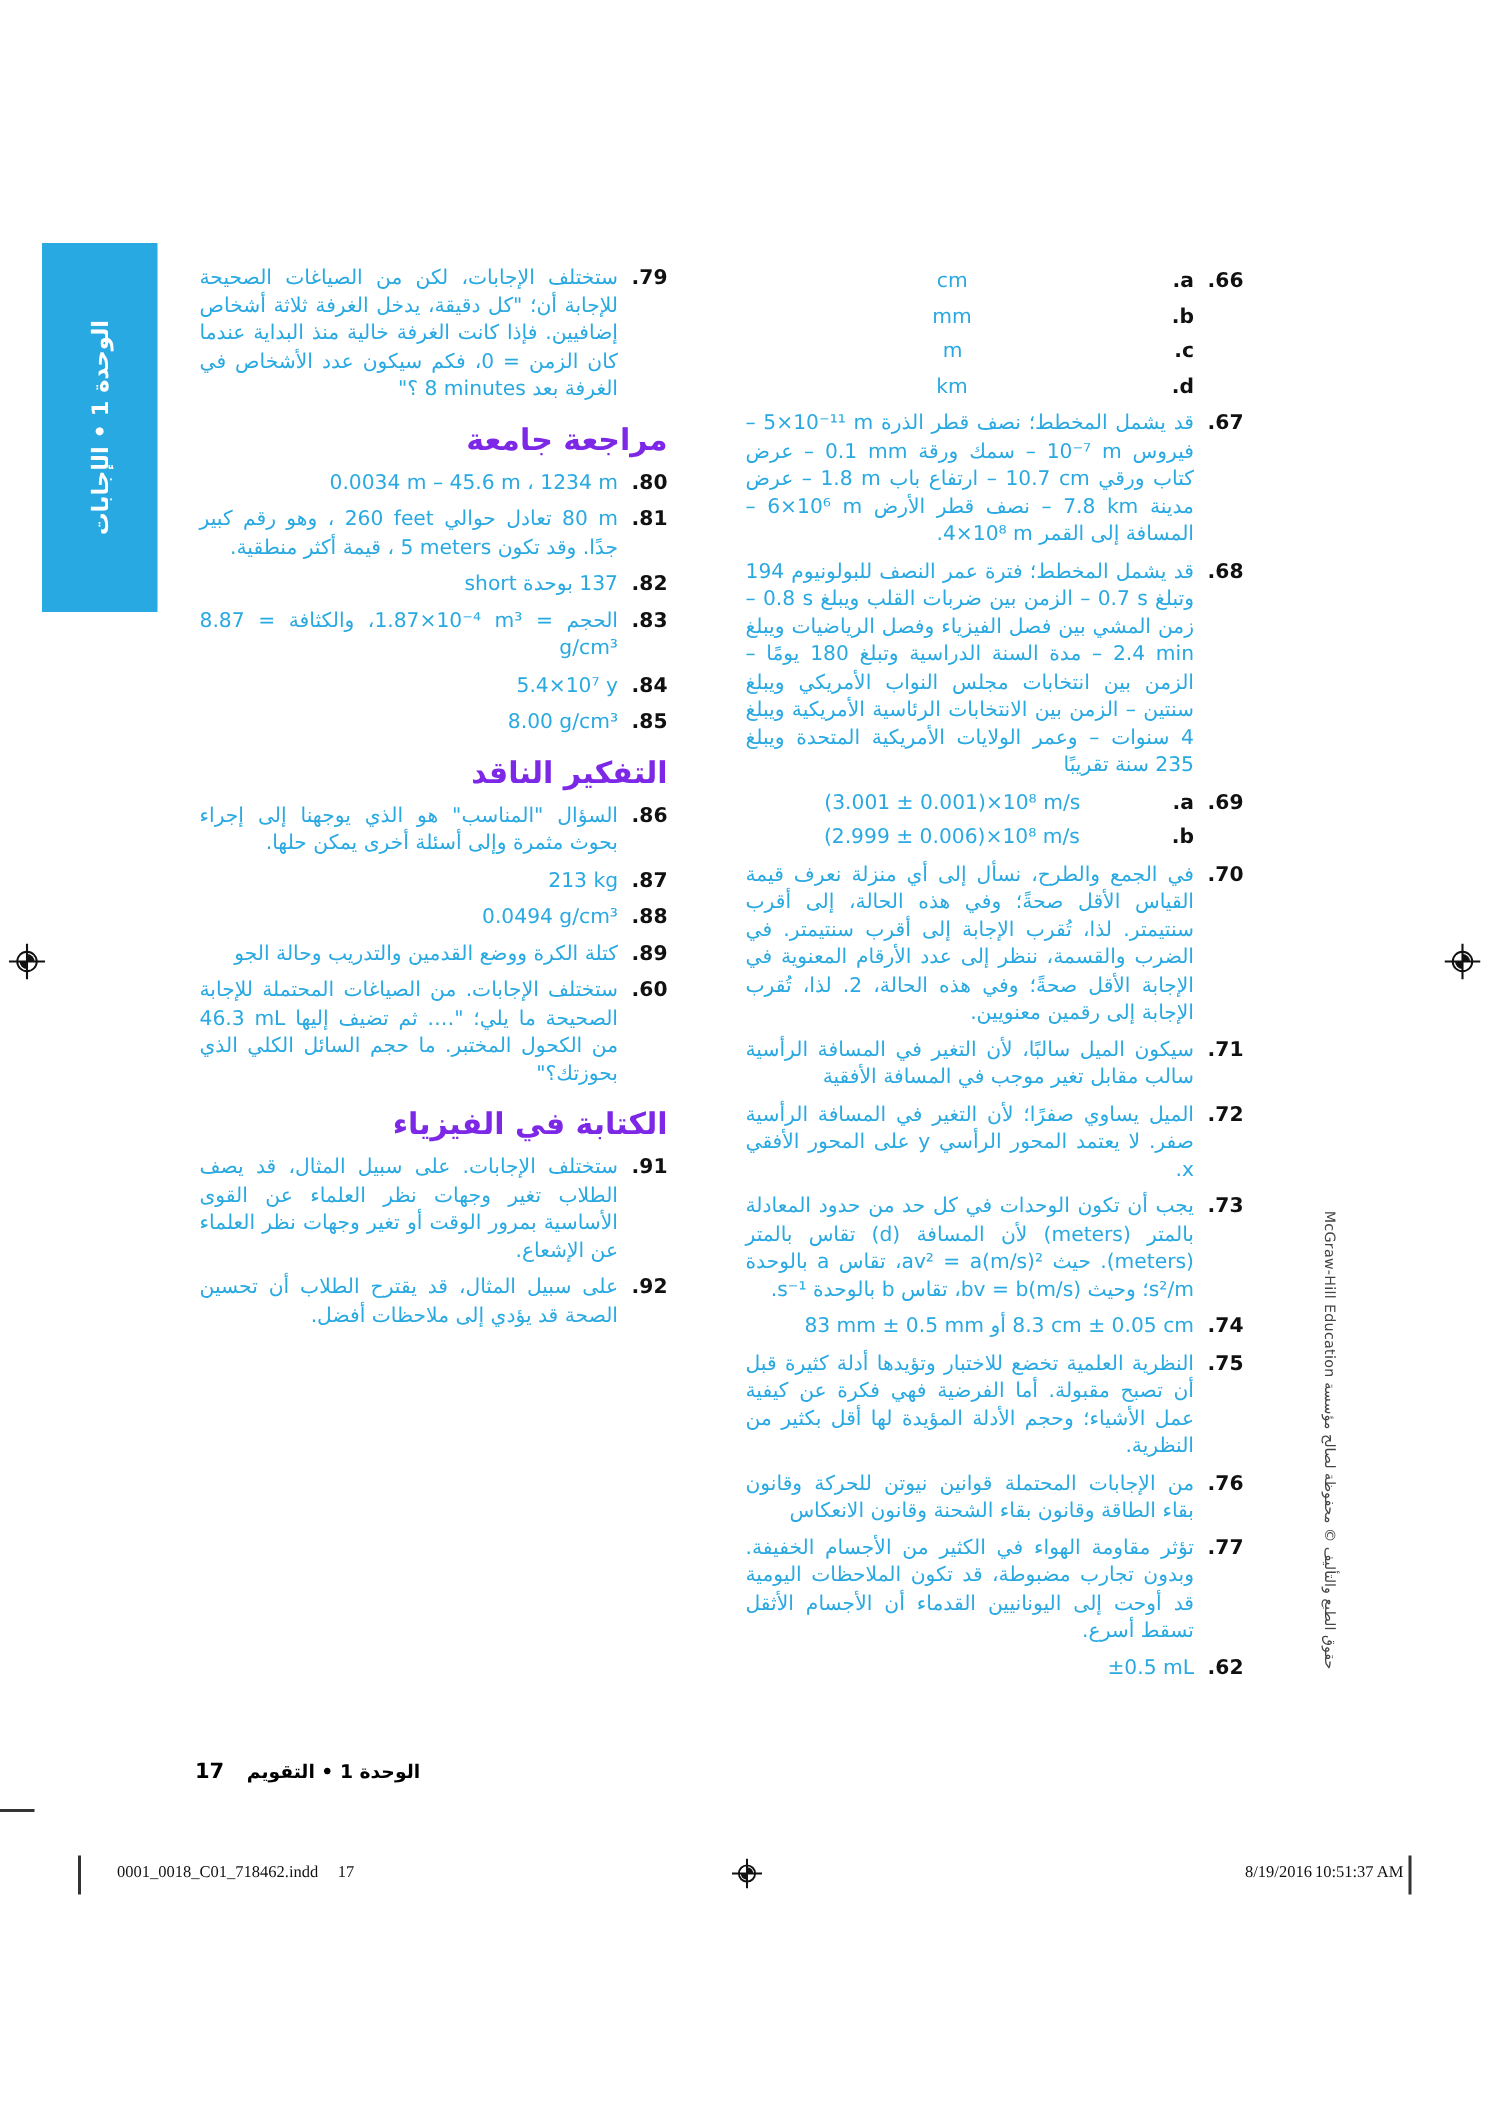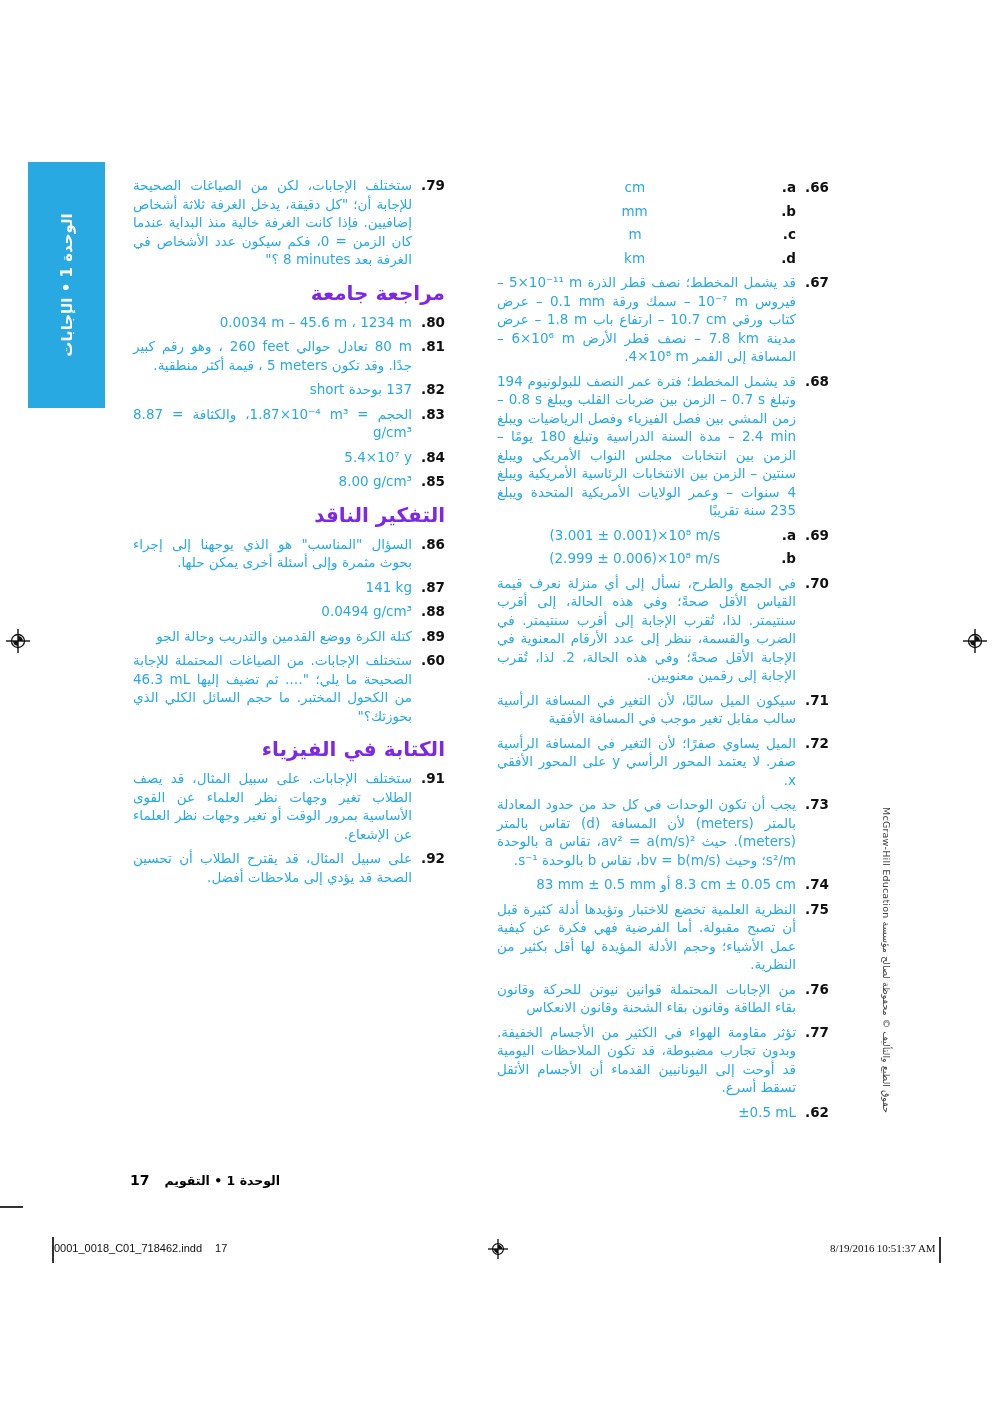--- a/index.html
+++ b/index.html
@@ -58,22 +58,22 @@
   .footer-section{font-weight:bold;font-size:12.5px;margin-top:20px;}
   .footer-pagenum{font-weight:bold;font-size:14px;}
 
   
   .regmark{position:absolute;}
   .crop-line-bl{position:absolute;left:0;top:1206px;width:23px;height:2px;background:#333;}
   .tick{position:absolute;width:2px;height:26px;background:#333;top:1237px;}
   .tick-left{left:52px;}
   .tick-right{left:939px;}
   .print-file{
-    position:absolute;left:54px;top:1242px;display:flex;gap:13px;
-    font-family:Liberation Sans, sans-serif;font-size:11px;color:#111;
+    position:absolute;left:78px;top:1242px;display:flex;gap:13px;
+    font-family:Liberation Serif, serif;font-size:11px;color:#111;
   }
   .print-date{
     position:absolute;left:830px;top:1242px;display:flex;gap:2px;
     font-family:"Liberation Serif",serif;font-size:11px;color:#111;
   }
 </style>
 </head>
 <body>
 
 <div class="page">
@@ -192,21 +192,21 @@
         <span class="num">85.</span>
         <div class="itext">⁦8.00 g/cm³⁩</div>
       </div>
       <div class="section-header">التفكير الناقد</div>
       <div class="item">
         <span class="num">86.</span>
         <div class="itext">السؤال "المناسب" هو الذي يوجهنا إلى إجراء بحوث مثمرة وإلى أسئلة أخرى يمكن حلها.</div>
       </div>
       <div class="item">
         <span class="num">87.</span>
-        <div class="itext">⁦141 kg⁩</div>
+        <div class="itext">⁦213 kg⁩</div>
       </div>
       <div class="item">
         <span class="num">88.</span>
         <div class="itext">⁦0.0494 g/cm³⁩</div>
       </div>
       <div class="item">
         <span class="num">89.</span>
         <div class="itext">كتلة الكرة ووضع القدمين والتدريب وحالة الجو</div>
       </div>
       <div class="item">

